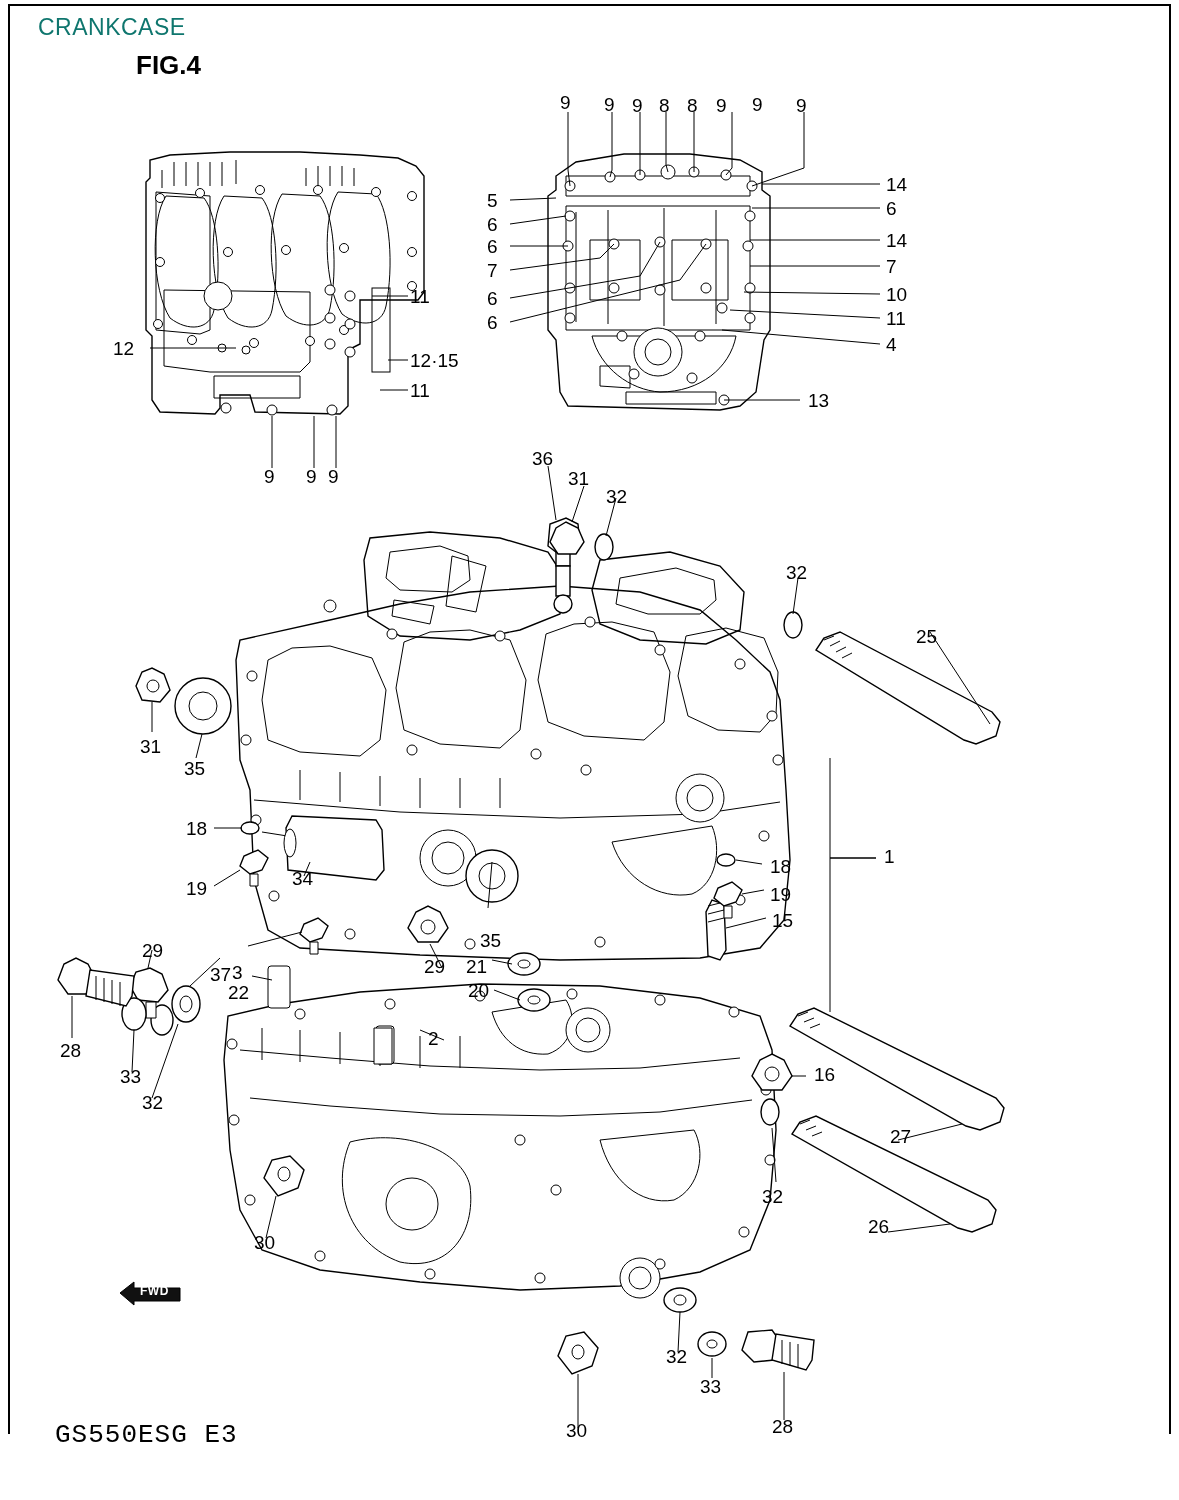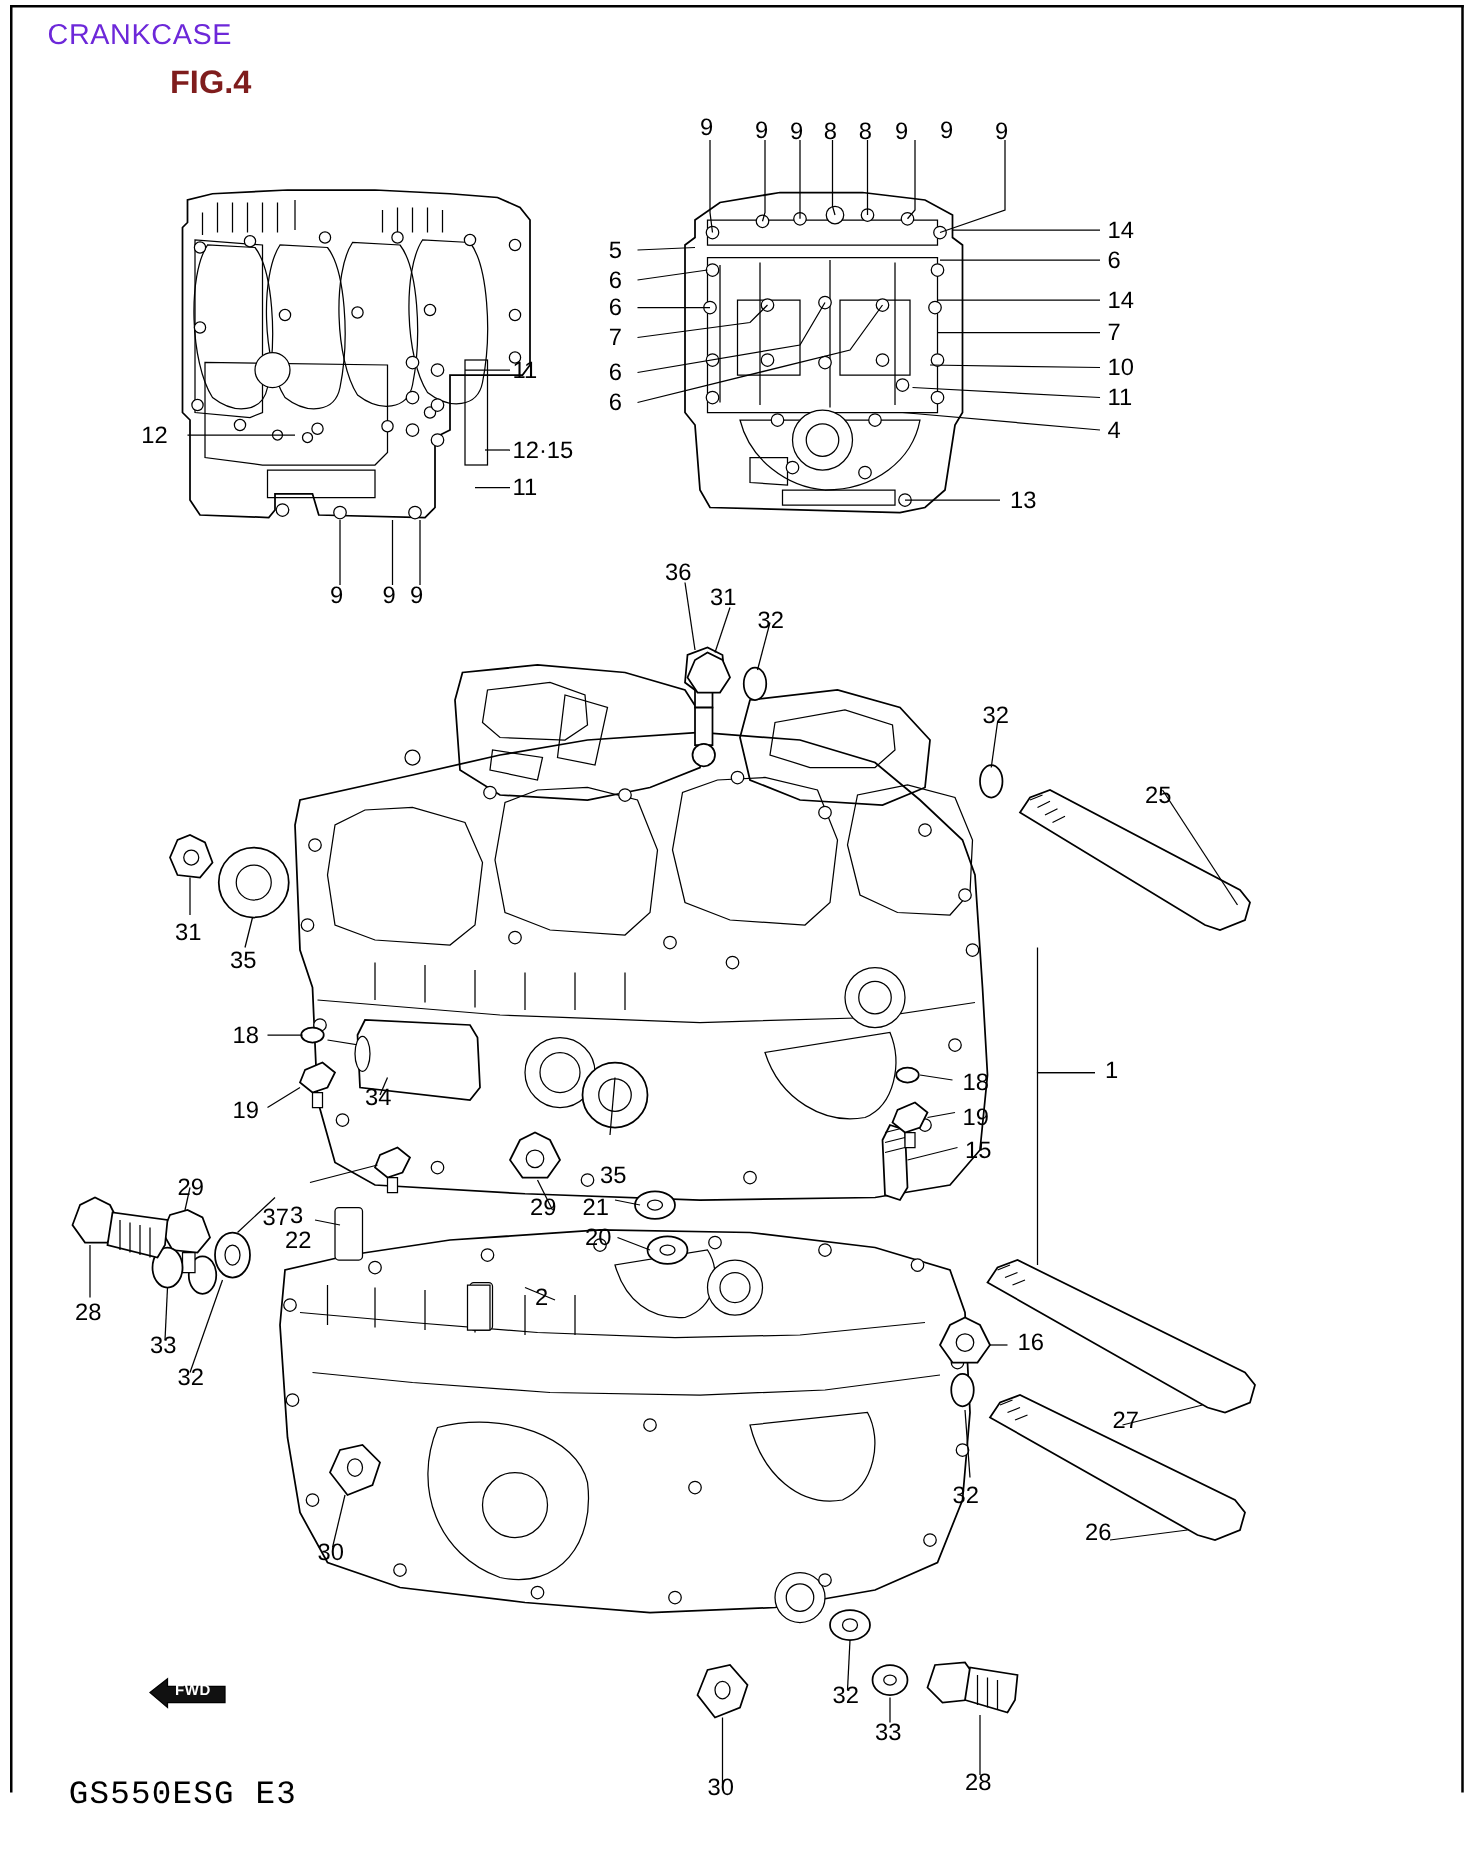--- a/index.html
+++ b/index.html
@@ -33,29 +33,29 @@
     border-bottom: none;
     box-sizing: border-box;
     pointer-events: none;
   }
   .title-main {
     position: absolute;
     left: 38px;
     top: 14px;
     font-size: 23px;
     letter-spacing: 0.5px;
-    color: #6d28d9;
+    color: #0f766e;
   }
   .title-fig {
     position: absolute;
     left: 136px;
     top: 50px;
     font-size: 26px;
     font-weight: bold;
-    color: #7f1d1d;
+    color: #000000;
   }
   .model-code {
     position: absolute;
     left: 55px;
     top: 1420px;
     font-size: 26px;
     font-family: Liberation Mono, monospace;
     letter-spacing: 1px;
   }
   .footer-promo {
@@ -96,21 +96,21 @@
     width: 560px;
     text-align: center;
     font-size: 46px;
     font-weight: bold;
     color: #444;
     letter-spacing: 2px;
   }
   .fwd-badge {
     position: absolute;
     left: 118px;
-    top: 1340px;
+    top: 1279px;
     width: 64px;
     height: 28px;
   }
   .fwd-badge .fwd-label {
     position: absolute;
     left: 22px;
     top: 5px;
     font-size: 12px;
     font-weight: bold;
     color: #fff;

